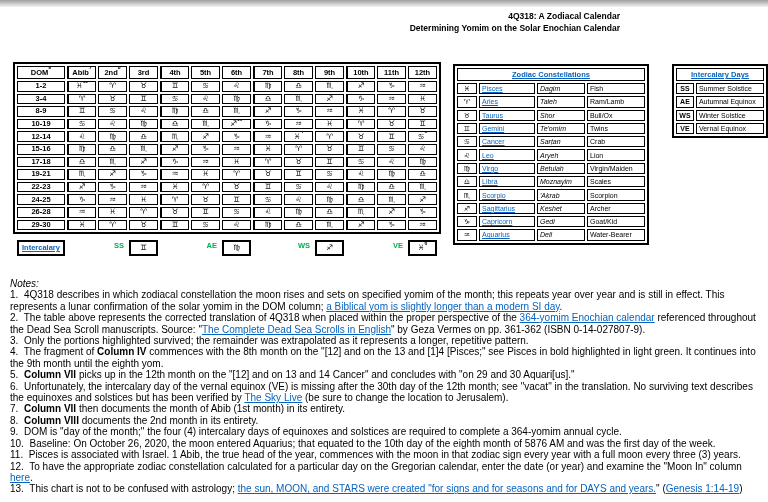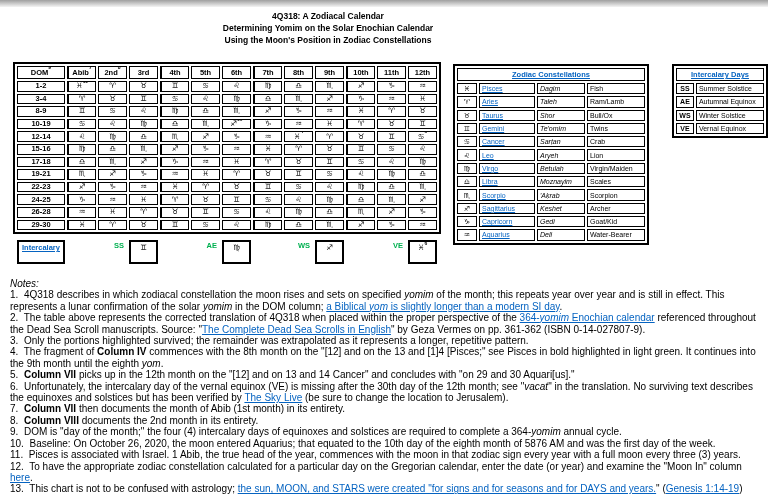--- a/index.html
+++ b/index.html
@@ -8,43 +8,43 @@
     --link:#0563C1;
     --season:#00B050;
   }
   html,body{margin:0;padding:0;}
   body{
     width:768px;height:502px;background:#fff;position:relative;overflow:hidden;
     font-family:"Liberation Sans","DejaVu Sans",sans-serif;color:#000;
   }
   .topstrip{position:absolute;left:0;top:0;width:768px;height:7px;
     background:linear-gradient(#9f9f9f,#f4f4f4);}
-  .titleblock{position:absolute;left:0;top:10px;width:620px;text-align:center;
-    font-weight:bold;font-size:8.5px;line-height:12px;padding-left:18px;}
+  .titleblock{position:absolute;left:0;top:10px;width:620px;text-align:right;
+    font-weight:bold;font-size:8.5px;line-height:12px;}
   sup{font-size:5px;line-height:0;position:relative;top:-2px;}
 
   
   table.cal{position:absolute;left:13px;top:62px;border-collapse:separate;
     border-spacing:2px;border:2px solid #000;background:#fff;table-layout:fixed;}
   table.cal th,table.cal td{border:1px solid #000;box-sizing:border-box;
     text-align:center;vertical-align:middle;padding:0;background:#fff;
     font-size:7.5px;line-height:8px;overflow:hidden;white-space:nowrap;}
   table.cal th{font-weight:bold;height:13px;}
   table.cal td{height:10.6px;}
   .w-dom{width:48px;}
   .w-m{width:29px;}
   .gstart{border-left-width:2.5px !important;}
   td.domcell{font-weight:bold;}
   td.hl-y{background:var(--hl-yellow);}
   td.hl-g{background:var(--hl-green);font-weight:bold;}
 
   
   .interrow{position:absolute;left:17px;top:240px;display:grid;
     grid-template-columns:48px repeat(12,29px);column-gap:2px;}
-  .icell{box-sizing:border-box;height:24px;font-size:7.5px;line-height:12px;}
+  .icell{box-sizing:border-box;height:16px;font-size:7.5px;line-height:12px;}
   .inter-link{border:2px solid #000;text-align:center;background:#fff;}
   .season-label{grid-column:span 2;text-align:right;color:var(--season);
     font-weight:bold;padding-right:3px;}
   .season-sym{border:2px solid #000;text-align:center;font-weight:bold;background:#fff;}
 
   
   table.legend{position:absolute;border-collapse:separate;border-spacing:2px;
     border:2px solid #000;background:#fff;table-layout:fixed;}
   table.legend th{border:1px solid #000;box-sizing:border-box;height:13px;
     text-align:center;padding:0;background:#fff;font-size:7.5px;}
@@ -55,38 +55,37 @@
   table.ileg{left:672px;top:64px;}
   td.symcol{width:20px;text-align:center;font-size:7.5px;}
   td.namecol{width:56px;}
   td.translitcol{width:48px;font-style:italic;}
   td.meancol{width:58px;}
   td.abbrcol{width:20px;font-weight:bold;text-align:center;}
   td.labelcol{width:84px;}
 
   a.lnk{color:var(--link);text-decoration:underline;cursor:pointer;}
   .b{font-weight:bold;}
-  .i{font-style:italic;margin-top:9px;}
+  .i{margin-top:9px;}
 
   
   .notes{position:absolute;left:10px;top:278px;width:750px;
     font-size:10px;line-height:11.4px;}
   .notes .heading{font-style:italic;}
   .note{margin:0;}
   .nnum{white-space:pre;}
 </style>
 </head>
 <body>
 
 <div class="topstrip"></div>
 
 <div class="titleblock">
   <div>4Q318: A Zodiacal Calendar</div>
   <div>Determining Yomim on the Solar Enochian Calendar</div>
-  <div>Using the Moon's Position in Zodiac Constellations</div>
 </div>
 
 <table class="cal">
   <thead>
     <tr id="cal-head-row">
         <th class="w-dom">DOM<sup>9</sup></th>
         <th class="w-m gstart">Abib<sup>7</sup></th>
         <th class="w-m">2nd<sup>8</sup></th>
         <th class="w-m">3rd</th>
         <th class="w-m gstart">4th</th>

